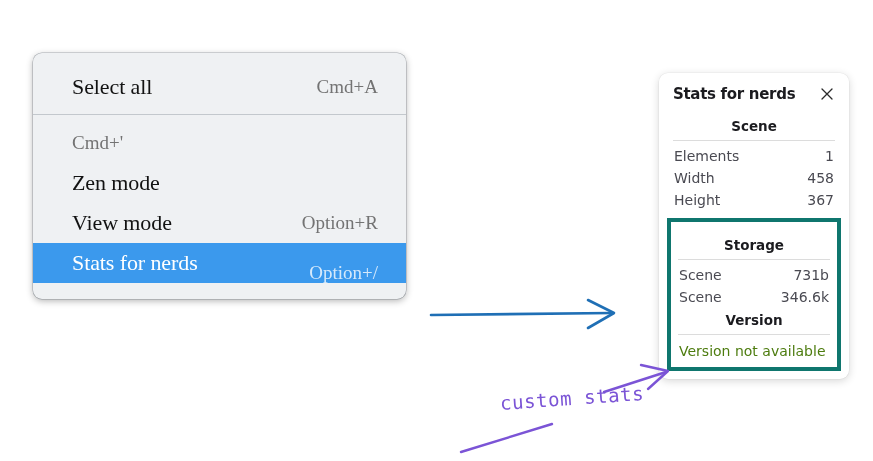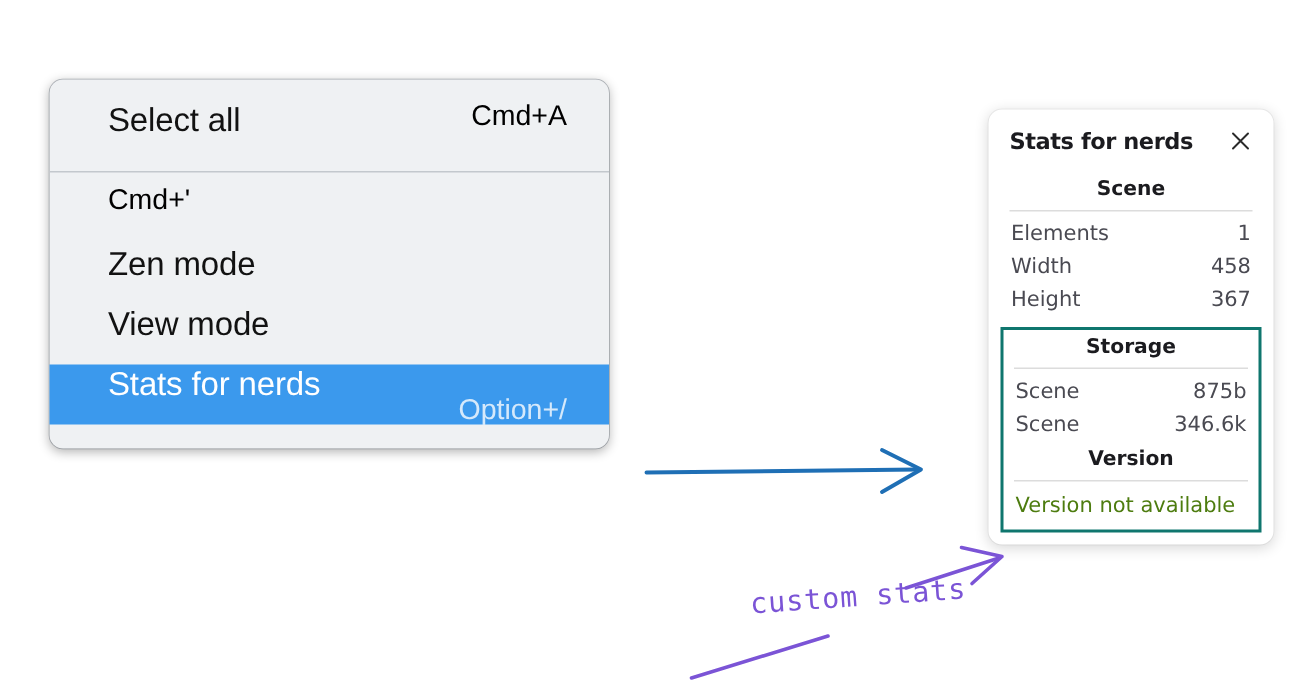--- a/index.html
+++ b/index.html
@@ -36,39 +36,40 @@
   .menu-group {
     padding: 0;
   }
   .menu-separator {
     height: 1px;
     background: #c3c8cd;
     margin: 7px 0 8px 0;
   }
   .menu-item {
     display: flex;
-    align-items: flex-start;
+    align-items: center;
     justify-content: space-between;
     height: 40px;
     padding: 0 28px 0 39px;
     box-sizing: border-box;
     cursor: default;
+    font-family: Liberation Serif, serif;
   }
   .menu-item.highlighted {
     background: #3b99ed;
   }
   .menu-label {
     font-size: 22px;
     color: #121212;
     letter-spacing: -0.1px;
     white-space: nowrap;
   }
   .menu-shortcut {
     font-size: 19px;
-    color: #000000;
+    color: #737373;
     white-space: nowrap;
   }
   .menu-item.highlighted .menu-label { color: #ffffff; }
   .menu-item.highlighted .menu-shortcut { color: #d5e9fb; margin-top: 20px; }
 
   .menu-top-pad { height: 8px; }
   .menu-bottom-pad { height: 10px; }
 
   
   .stats-panel {
@@ -132,23 +133,23 @@
     color: #4a4a52;
   }
   .stat-single {
     font-size: 14px;
     color: #4d7c0f;
     padding: 3px 3px 2px 3px;
     white-space: nowrap;
   }
 
   .purple-box {
-    border: 2px solid #0f766e;
+    border: 4px solid #0f766e;
     margin: 6px -4px -6px -4px;
-    padding: 0 5px 6px 5px;
+    padding: 12px 5px 6px 5px;
     box-sizing: border-box;
   }
 
   
   .annotation-layer {
     position: absolute;
     left: 0; top: 0;
     width: 873px;
     height: 461px;
     pointer-events: none;
@@ -185,20 +186,21 @@
 
     <div class="menu-group">
       <div class="menu-item">
         <span class="menu-shortcut">Cmd+'</span>
       </div>
       <div class="menu-item">
         <span class="menu-label">Zen mode</span>
       </div>
       <div class="menu-item">
         <span class="menu-label">View mode</span>
+        <span class="menu-shortcut">Option+R</span>
       </div>
       <div class="menu-item highlighted">
         <span class="menu-label">Stats for nerds</span>
         <span class="menu-shortcut">Option+/</span>
       </div>
       <div class="menu-bottom-pad"></div>
     </div>
 
   </div>
 
@@ -230,21 +232,21 @@
       </div>
     </div>
 
     <div class="purple-box">
 
       <div>
         <div class="section-heading">Storage</div>
         <div class="hrule"></div>
         <div class="stat-row">
           <span class="stat-key">Scene</span>
-          <span class="stat-val">875b</span>
+          <span class="stat-val">731b</span>
         </div>
         <div class="stat-row">
           <span class="stat-key">Scene</span>
           <span class="stat-val">346.6k</span>
         </div>
       </div>
 
       <div>
         <div class="section-heading">Version</div>
         <div class="hrule"></div>

